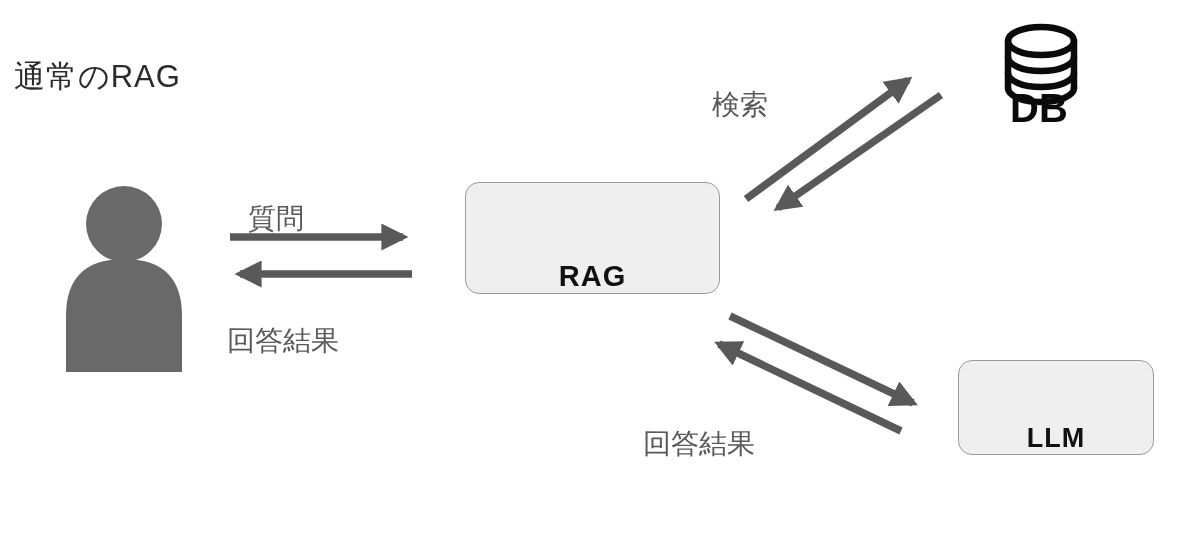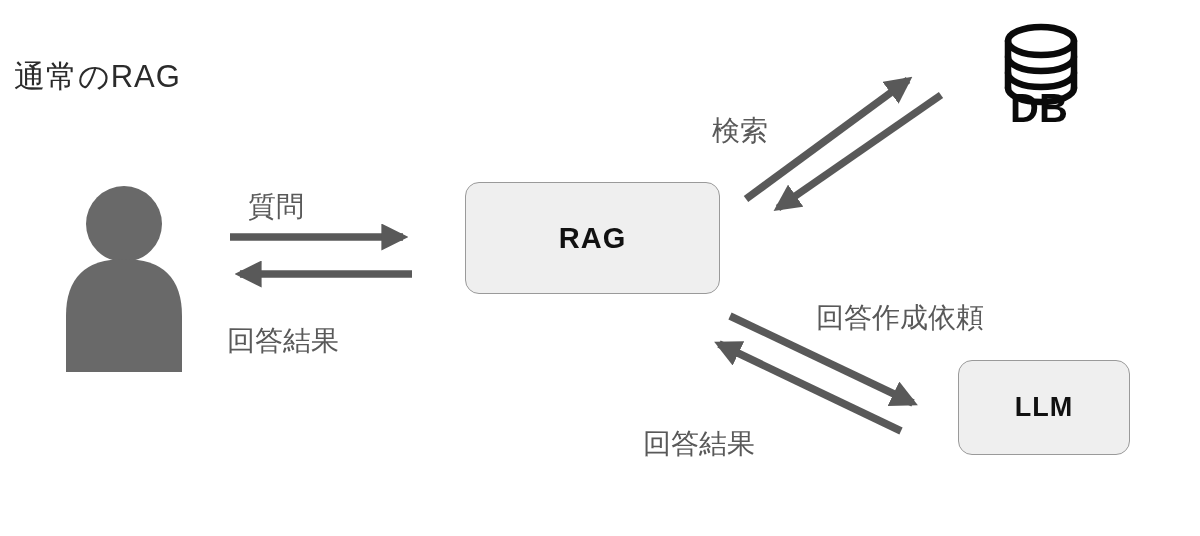--- a/index.html
+++ b/index.html
@@ -29,47 +29,47 @@
     font-weight: normal;
     color: #2b2b2b;
     letter-spacing: 1px;
   }
   .node-box {
     position: absolute;
     background: #efefef;
     border: 1.5px solid #9a9a9a;
     border-radius: 14px;
     display: flex;
-    align-items: center;
+    align-items: flex-end;
     justify-content: center;
     font-weight: bold;
     color: #111111;
     box-sizing: border-box;
   }
   .rag-box {
     left: 465px; top: 182px;
     width: 255px; height: 112px;
     font-size: 29px;
     letter-spacing: 1px;
   }
   .llm-box {
     left: 958px; top: 360px;
-    width: 172px; height: 95px;
+    width: 196px; height: 95px;
     font-size: 27px;
     letter-spacing: 1px;
   }
   .edge-label {
     position: absolute;
     font-size: 28px;
     color: #595959;
     white-space: nowrap;
   }
-  .lbl-question        { left: 248px; top: 188px; }
+  .lbl-question        { left: 248px; top: 200px; }
   .lbl-answer-user     { left: 227px; top: 322px; }
-  .lbl-search          { left: 712px; top: 86px; margin-top: 26px; }
+  .lbl-search          { left: 712px; top: 86px; }
   .lbl-search-result   { left: 860px; top: 169px; }
   .lbl-answer-request  { left: 816px; top: 299px; }
   .lbl-answer-llm      { left: 643px; top: 425px; }
 </style>
 </head>
 <body>
 
 <div id="stage">
 
   <svg id="canvas" viewBox="0 0 1200 536" xmlns="http://www.w3.org/2000/svg" aria-hidden="true">
@@ -112,16 +112,15 @@
   <div class="node-box rag-box">
     <span>RAG</span>
   </div>
   <div class="node-box llm-box">
     <span>LLM</span>
   </div>
 
   <div class="edge-label lbl-question">質問</div>
   <div class="edge-label lbl-answer-user">回答結果</div>
   <div class="edge-label lbl-search">検索</div>
-  <div class="edge-label lbl-answer-request">回答作成依頼</div>
   <div class="edge-label lbl-answer-llm">回答結果</div>
 
 </div>
 
 </body></html>

